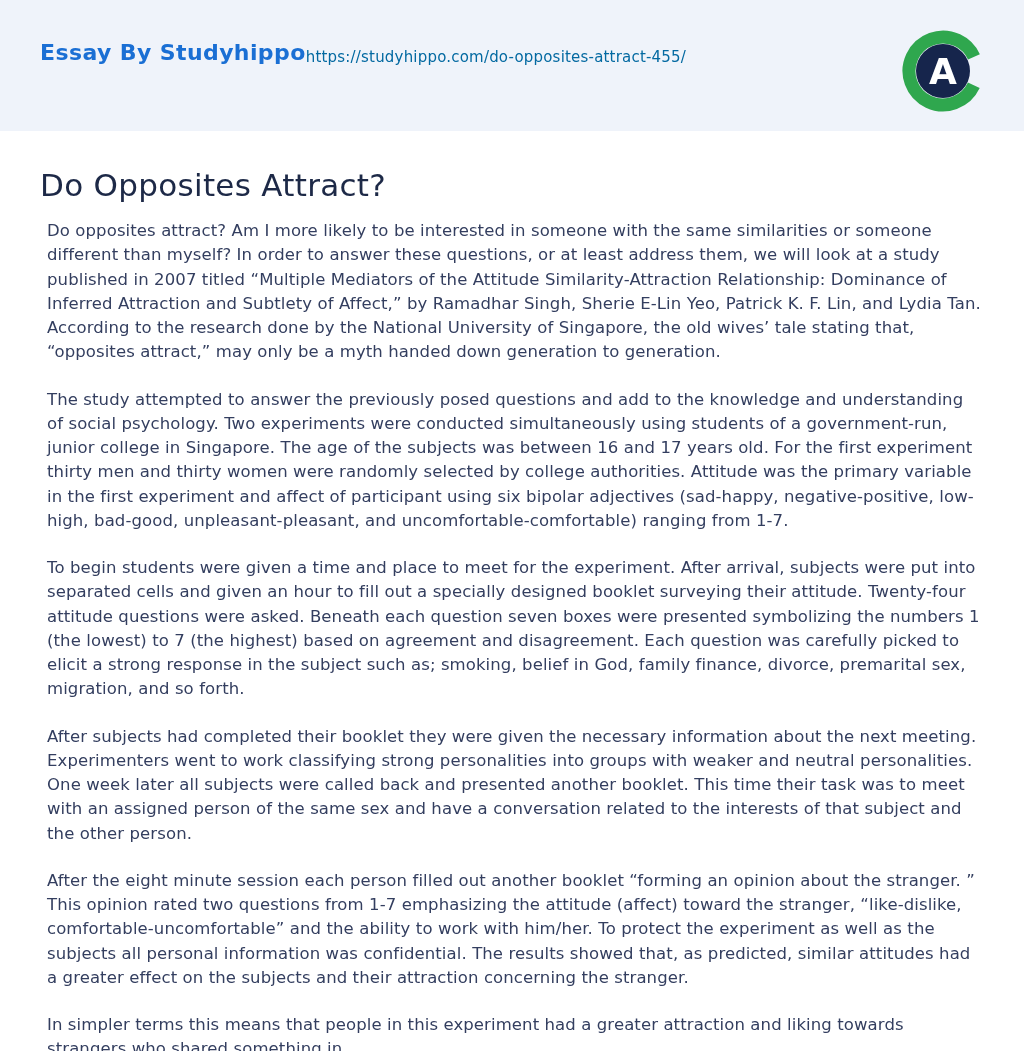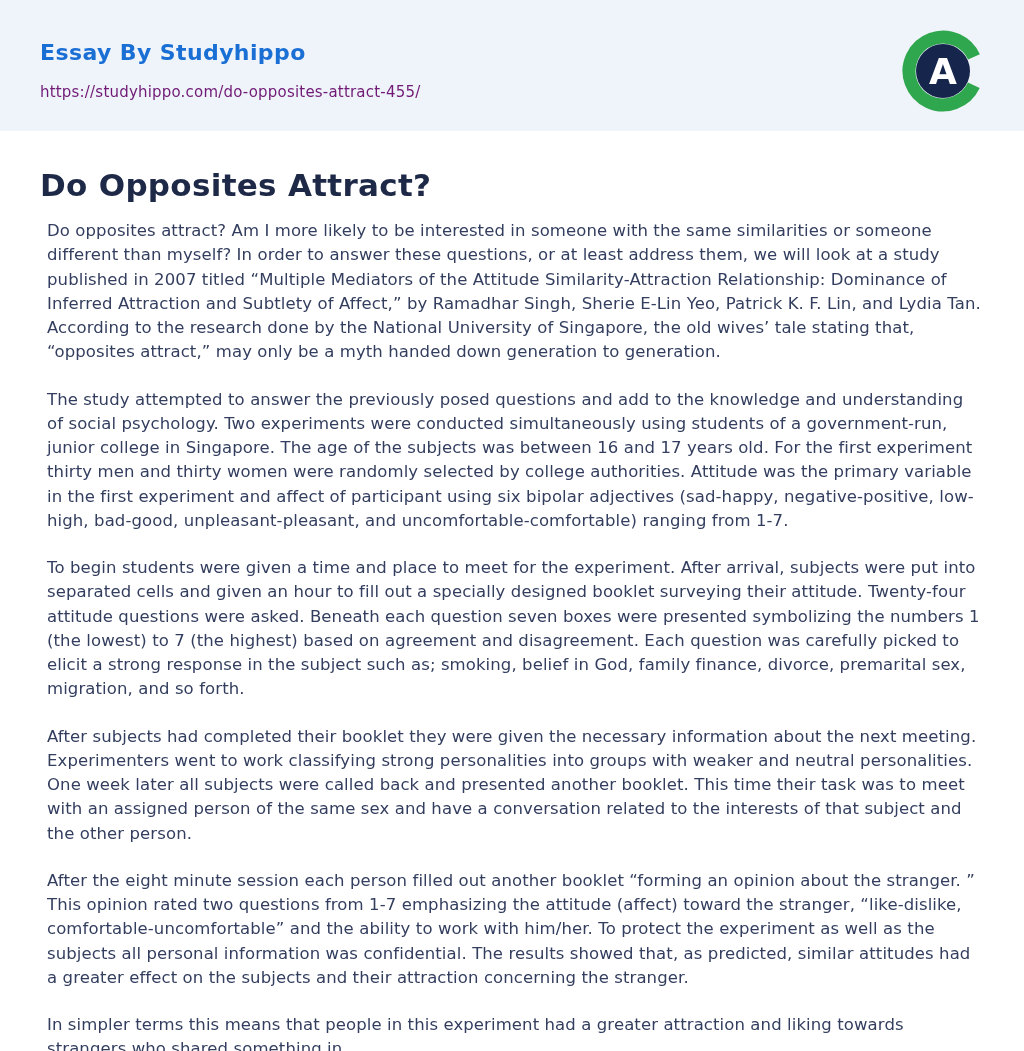--- a/index.html
+++ b/index.html
@@ -17,47 +17,47 @@
     overflow: hidden;
   }
   .header {
     background: #eff3fa;
     padding: 30px 40px 26px 40px;
     height: 131px;
     display: flex;
     justify-content: space-between;
     align-items: flex-start;
   }
-  .header-left { display: flex; flex-direction: column; }
+  .header-left { display: flex; flex-direction: row; }
   .site-title {
     color: #1a6fd4;
     font-size: 22px;
     font-weight: bold;
     letter-spacing: 0.4px;
     margin: 10px 0 0 0;
   }
   .essay-url {
-    color: #701a75;
+    color: #0369a1;
     font-size: 15px;
     margin-top: 18px;
     text-decoration: none;
     letter-spacing: 0.2px;
   }
   .logo-wrap {
     width: 82px;
     height: 82px;
     flex: 0 0 auto;
   }
   .content {
     padding: 20px 40px 0 40px;
   }
   .essay-title {
     color: #1d2947;
     font-size: 31px;
-    font-weight: bold;
+    font-weight: normal;
     letter-spacing: 0.3px;
     margin: 16px 0 16px 0;
   }
   .essay-body p {
     color: #333e5f;
     font-size: 16.5px;
     line-height: 1.47;
     letter-spacing: 0.1px;
     margin: 0 0 23px 7px;
   }

